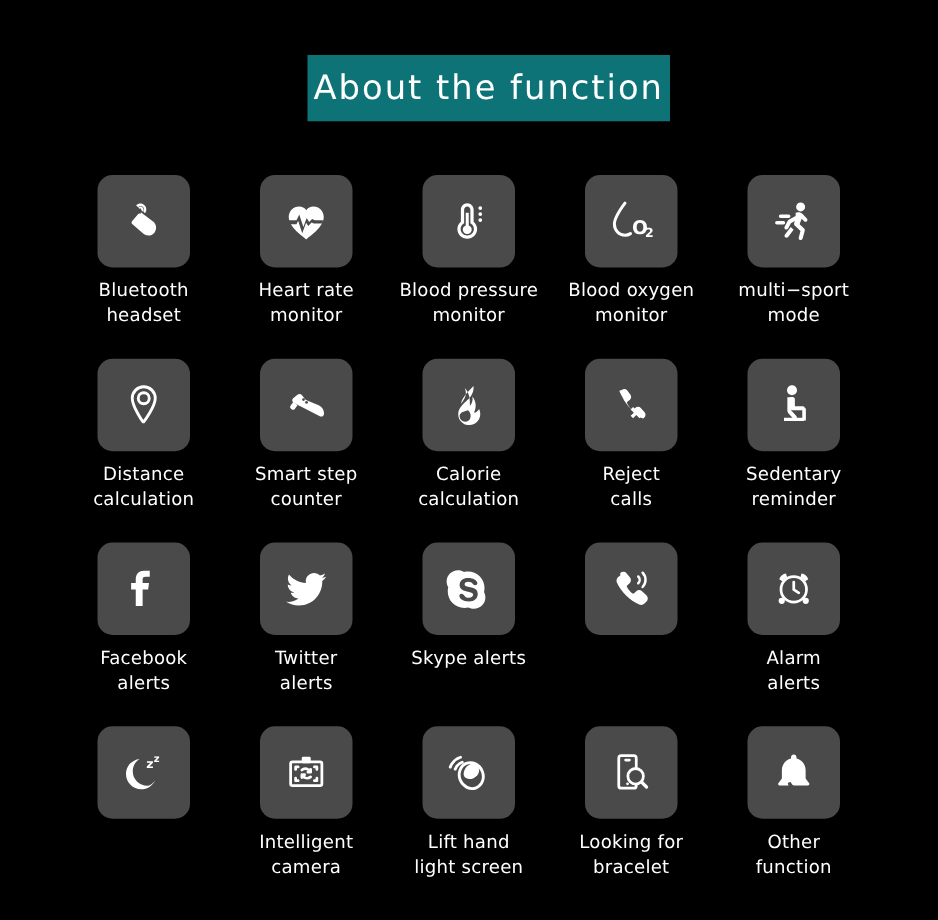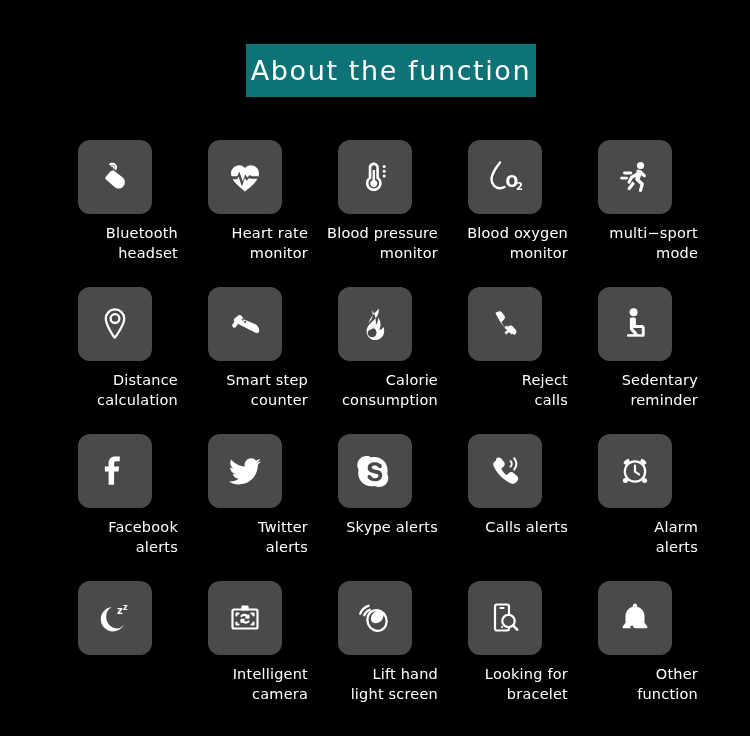--- a/index.html
+++ b/index.html
@@ -75,21 +75,21 @@
     justify-content: center;
     box-sizing: border-box;
   }
   .tile svg {
     display: block;
   }
   .caption {
     margin-top: 9px;
     font-size: 14.5px;
     line-height: 20px;
-    text-align: right;
+    text-align: center;
     color: #ffffff;
     width: 126px;
     font-family: "DejaVu Sans", sans-serif;
     letter-spacing: 0.2px;
     white-space: pre-line;
   }
 </style>
 </head>
 <body>
 
@@ -216,21 +216,21 @@
     <div class="cell">
       <div class="tile">
         <span>
           <svg width="40" height="40" viewBox="0 0 40 40">
             <path fill="#ffffff" d="M23.8 4.8c.4 4.3-1.3 7.4-3.6 10-2.4 2.6-5.4 4.6-7.3 7.8-2.6 4.4-1.2 9.9 3 12.3 4.2 2.4 9.6 1 12.1-3.2 1.6-2.7 1.6-5.9.3-8.6-1.1 1.9-2.6 2.9-4.1 2.9 2.2-4.1 1.7-9.2-1.3-12.8.6 2.9-.3 5.6-2 7.5.3-5.4-.6-11-4.1-14.3 2.4 5.6-.5 9.4-3 12.6 1-5.2 5.3-9.3 10-14.2z"></path>
             <path fill="#4a4a4a" d="M19.4 24.2c2 1.7 2.6 4.1 1.8 6.3-.6 1.7-2.2 2.8-4 2.8-2.5 0-4.5-2-4.5-4.5 0-2.6 3.2-3.7 6.7-4.6z"></path>
           </svg>
         </span>
       </div>
       <div class="caption">Calorie
-consumption</div>
+calculation</div>
     </div>
 
     <div class="cell">
       <div class="tile">
         <span>
           <svg width="40" height="40" viewBox="0 0 40 40">
             <g fill="#ffffff">
               <path d="M11.6 8.6c1.3-1.3 3.4-1.2 4.6.2l2.6 3.1c1 1.2.9 3-.3 4.1l-1.6 1.5c-.4.4-.5 1-.2 1.5.9 1.6 2.2 3.1 3.7 4.4.4.4 1.1.4 1.5 0l1.6-1.5c1.2-1.1 3-1.1 4.2 0l3.2 2.9c1.4 1.3 1.4 3.4.1 4.6l-.8.8c-1.7-.5-2.8-1-4.2-2-6.3-4.2-11.2-9.4-14.9-16.1-.7-1.3-1.1-2.1-1.4-2.8l1.9-.7z" transform="rotate(4 20 20)"></path>
               <path d="M24.1 25.2l2.1-2.1 2.8 2.8 2.8-2.8 2.1 2.1-2.8 2.8 2.8 2.8-2.1 2.1-2.8-2.8-2.8 2.8-2.1-2.1 2.8-2.8z" transform="translate(-4.5 -1.5) scale(0.92) translate(2 2)"></path>
             </g>
@@ -303,21 +303,20 @@
               <path d="M11.2 7.4c1.4-1.4 3.7-1.3 5 .2l2.8 3.4c1.1 1.3 1 3.3-.3 4.5l-1.8 1.6c-.5.4-.6 1.1-.2 1.6 1 1.8 2.4 3.4 4 4.8.5.4 1.2.4 1.6 0l1.7-1.6c1.3-1.2 3.3-1.2 4.6 0l3.5 3.2c1.5 1.4 1.5 3.7.1 5.1l-1.6 1.6c-1.1 1.1-2.8 1.4-4.2.8-7.5-3.2-14.6-10.2-17.9-17.6-.6-1.4-.3-3.1.8-4.2l1.9-1.4z"></path>
               <path d="M27 11.2c2.2 0 4 1.8 4 4h2.4c0-3.5-2.9-6.4-6.4-6.4v2.4z" opacity="0"></path>
               <path d="M25.2 11.6c-.9-.9-.9-2.4 0-3.3l1.8 1.8c.1-.1.2 0 .3 0l-2.1 1.5z" opacity="0"></path>
               <path d="M26.4 14.9c.5-.5 1.3-.5 1.8 0 .5.5.5 1.3 0 1.8l-1.8-1.8z" opacity="0"></path>
               <path fill="none" stroke="#ffffff" stroke-width="2" stroke-linecap="round" d="M25.6 10.2c1.5 1.5 1.5 3.9 0 5.4"></path>
               <path fill="none" stroke="#ffffff" stroke-width="2" stroke-linecap="round" d="M29.1 7.2c3.1 3.1 3.1 8.2 0 11.4"></path>
             </g>
           </svg>
         </span>
       </div>
-      <div class="caption">Calls  alerts</div>
     </div>
 
     <div class="cell">
       <div class="tile">
         <span>
           <svg width="40" height="40" viewBox="0 0 40 40">
             <g fill="none" stroke="#ffffff" stroke-width="2.2" stroke-linecap="round">
               <circle cx="20" cy="20.5" r="10.2"></circle>
               <path d="M20 14.6v6.1l4 2.6"></path>
             </g>

